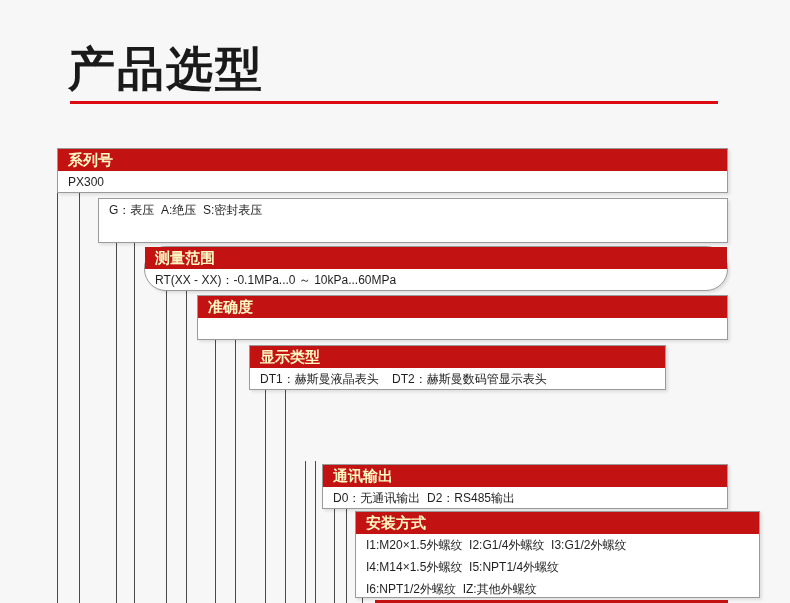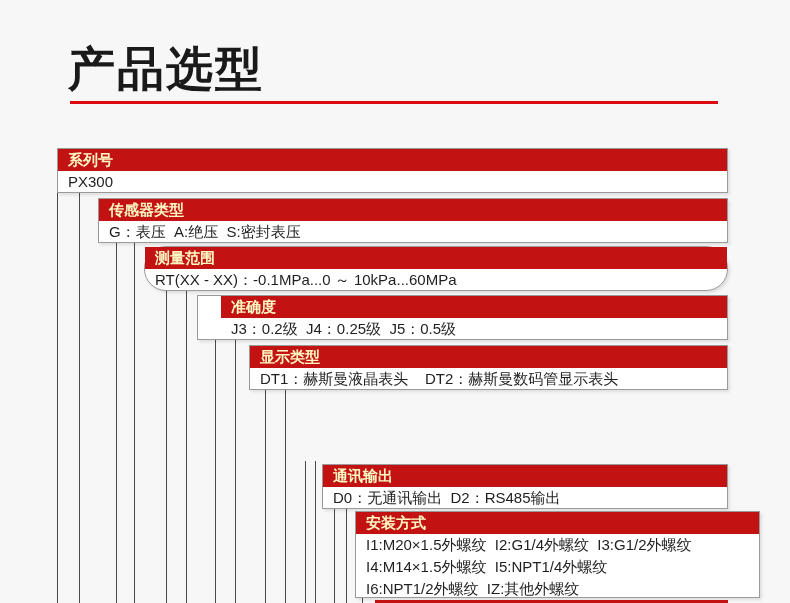--- a/index.html
+++ b/index.html
@@ -37,32 +37,32 @@
   .sec-header{
     background:#c21212;
     color:#fef9c3;
     font-size:15px;font-weight:700;
     height:22px;line-height:22px;
     padding-left:10px;
     white-space:pre;
   }
   .sec-line{
     color:#1f1f1f;
-    font-size:15px;
+    font-size:12px;
     height:22px;line-height:22px;
     padding-left:10px;
     white-space:pre;
     overflow:hidden;
   }
   
   .sec1{left:57px; top:148px; width:671px; height:45px;}
   .sec2{left:98px; top:198px; width:630px; height:45px;}
   .sec3{left:144px;top:246px; width:584px; height:45px;border-radius:22px;}
-  .sec4{left:197px;top:295px; width:531px; height:45px;padding-left:23px;}
-  .sec5{left:249px;top:345px; width:479px; height:45px;}
+  .sec4{left:197px;top:295px; width:531px; height:45px;}
+  .sec5{left:249px;top:345px; width:417px; height:45px;}
   .sec6{left:295px;top:395px; width:433px; height:67px;}
   .sec7{left:322px;top:464px; width:406px; height:45px;}
   .sec8{left:355px;top:511px; width:405px; height:87px;}
   .next-sec-edge{
     position:absolute;left:375px;top:600px;
     width:353px;height:3px;background:#c21212;
   }
 </style>
 </head>
 <body>
@@ -87,32 +87,30 @@
   <div class="vline" style="left:334px;top:508px;height:95px;"></div>
   <div class="vline" style="left:346px;top:508px;height:95px;"></div>
   <div class="vline" style="left:362px;top:597px;height:6px;"></div>
 
   <div class="sec sec1">
     <div class="sec-header">系列号</div>
     <div class="sec-line">PX300</div>
   </div>
 
   <div class="sec sec2">
-    <div class="sec-header">传感器类型</div>
     <div class="sec-line">G：表压  A:绝压  S:密封表压</div>
   </div>
 
   <div class="sec sec3">
     <div class="sec-header">测量范围</div>
     <div class="sec-line">RT(XX - XX)：-0.1MPa...0 ～ 10kPa...60MPa</div>
   </div>
 
   <div class="sec sec4">
     <div class="sec-header">准确度</div>
-    <div class="sec-line">J3：0.2级  J4：0.25级  J5：0.5级</div>
   </div>
 
   <div class="sec sec5">
     <div class="sec-header">显示类型</div>
     <div class="sec-line">DT1：赫斯曼液晶表头    DT2：赫斯曼数码管显示表头</div>
   </div>
 
 
   <div class="sec sec7">
     <div class="sec-header">通讯输出</div>

